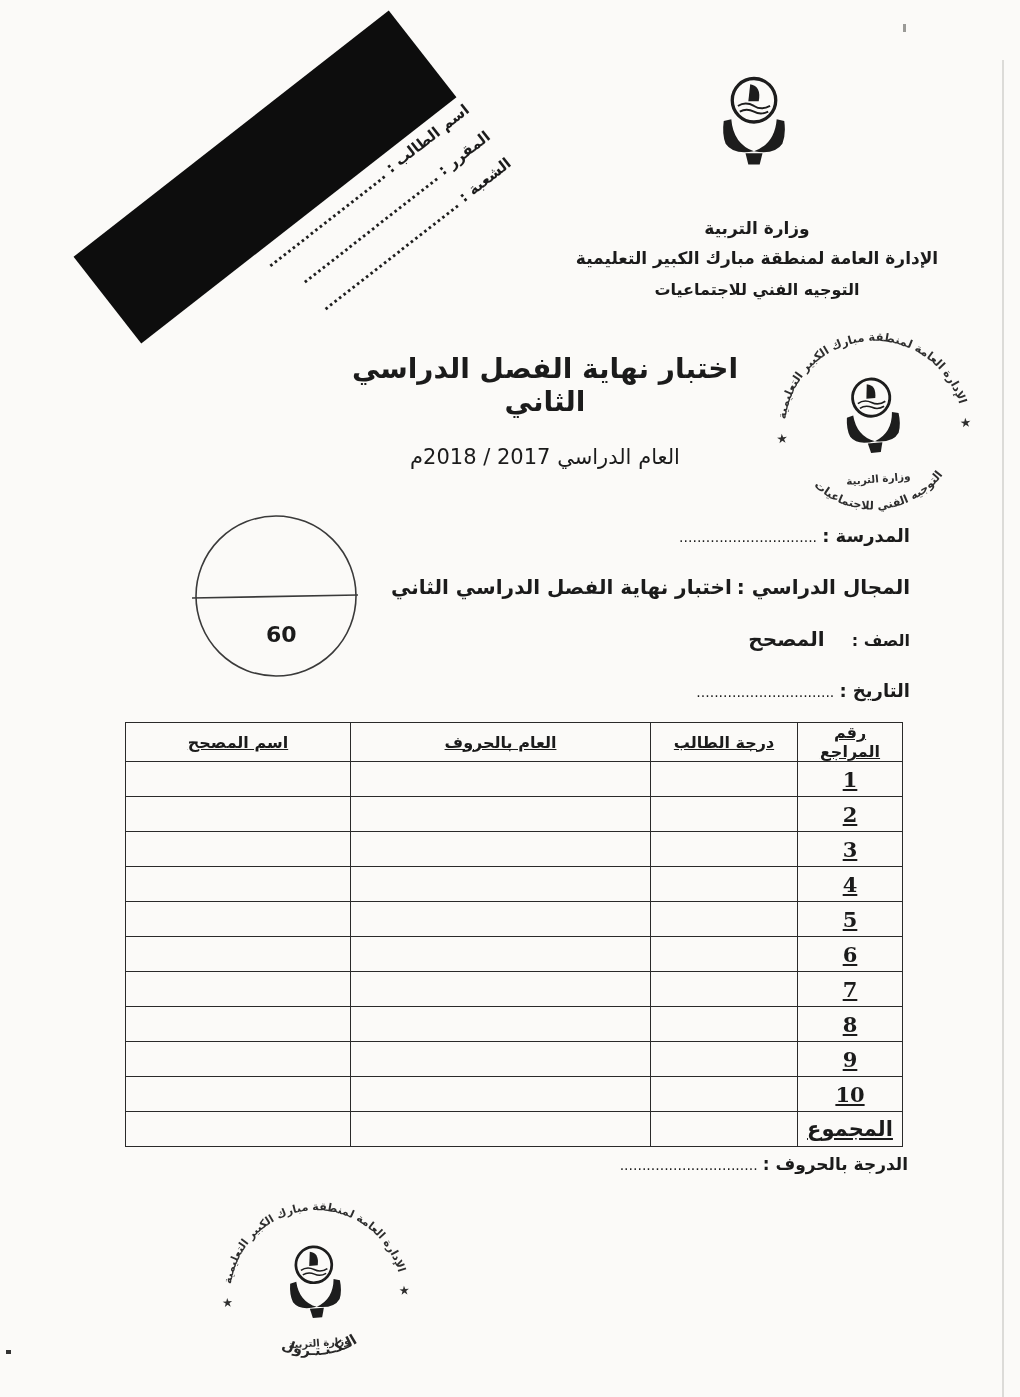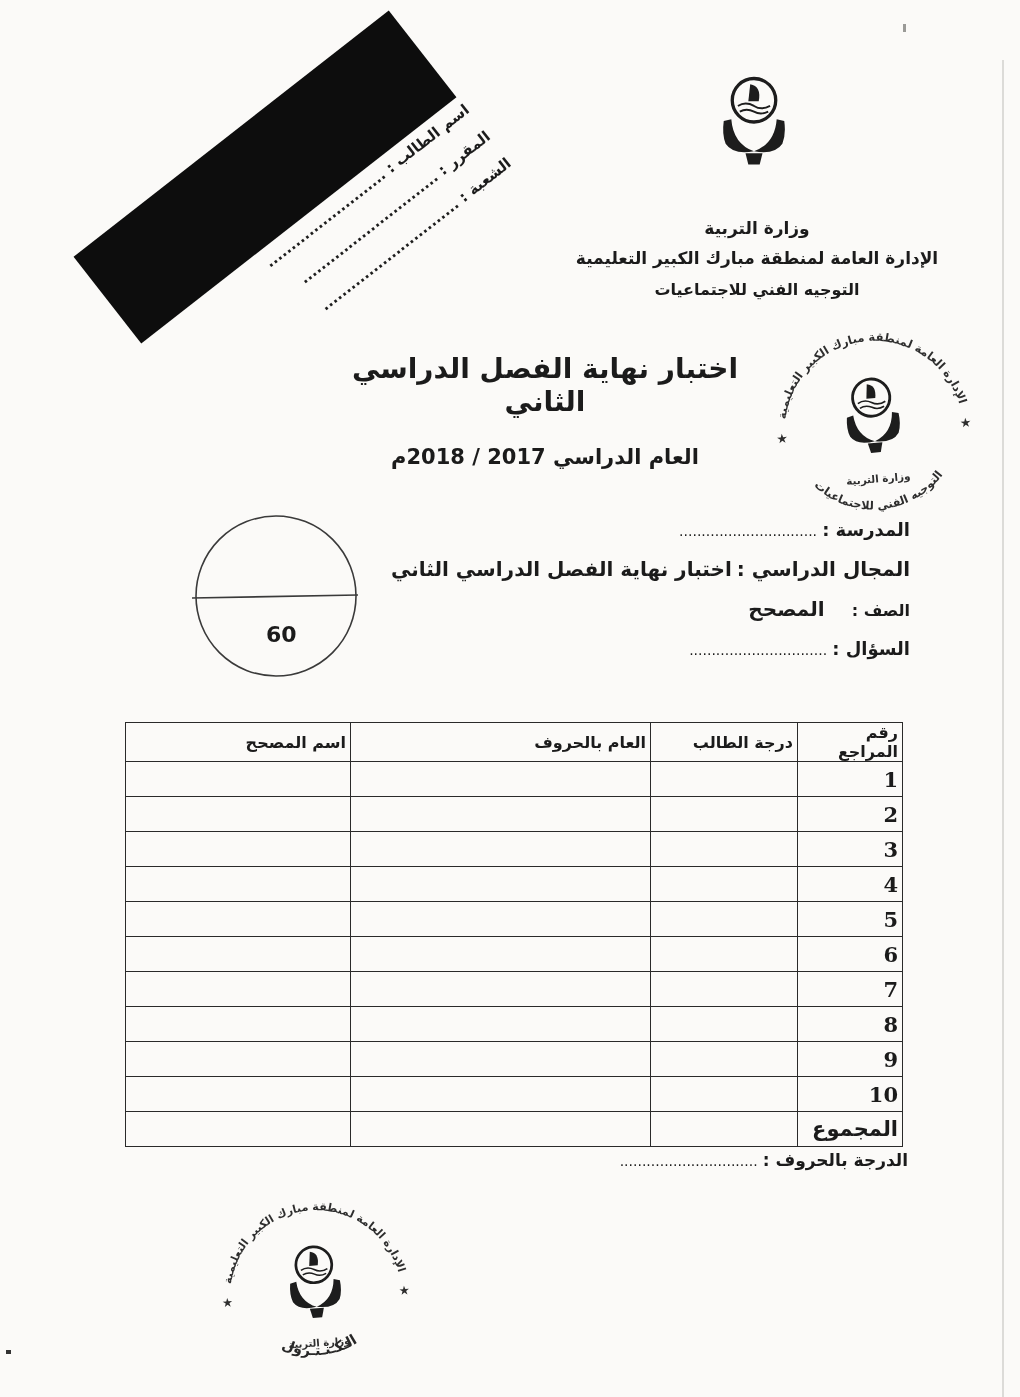--- a/index.html
+++ b/index.html
@@ -28,58 +28,58 @@
   .ministry-block .line1 { font-size:17px; line-height:30px; }
   .ministry-block .line2 { font-size:17px; line-height:31px; }
   .ministry-block .line3 { font-size:16px; line-height:31px; }
 
   .exam-title {
     position:absolute; left:320px; top:352px; width:450px;
     text-align:center; direction:rtl; font-size:28px; font-weight:bold;
   }
   .academic-year {
     position:absolute; left:345px; top:445px; width:400px;
-    text-align:center; direction:rtl; font-size:21px; font-weight:bold;
+    text-align:center; direction:rtl; font-size:21px; font-weight:normal;
   }
 
   
   .form-block {
     position:absolute; left:415px; top:518px; width:495px;
     direction:rtl; text-align:right;
   }
-  .form-line { line-height:24px; margin-bottom:14px; white-space:nowrap; }
+  .form-line { line-height:36px; margin-bottom:14px; white-space:nowrap; }
   .form-line .lbl { font-weight:bold; font-size:18px; }
   .form-line .dots { font-size:14px; letter-spacing:1px; }
   .form-line .val-strong { font-weight:bold; font-size:20px; }
 
   
   .grade-circle { position:absolute; left:188px; top:508px; }
 
   
   .score-table {
     position:absolute; left:125px; top:722px; width:765px;
     border-collapse:collapse; direction:rtl; table-layout:fixed;
   }
   .score-table th, .score-table td {
-    border:1.5px solid #2a2a2a; padding:0 4px; height:35px; text-align:right;
+    border:1.5px solid #2a2a2a; padding:0 4px; height:35px; text-align:center;text-decoration:underline;
   }
   .score-table th { font-size:16px; font-weight:bold; height:30px; }
   .col-num { width:105px; }
   .col-score { width:147px; }
   .col-letters { width:300px; }
   .col-corrector { width:225px; }
   .num-cell { font-family:"DejaVu Serif", serif; font-size:21px; font-weight:bold; }
   .total-cell { font-size:21px; font-weight:bold; }
 
   
   .footer-block {
     position:absolute; left:480px; top:1148px; width:428px;
     direction:rtl; text-align:right;
   }
-  .footer-line { line-height:24px; margin-bottom:16px; white-space:nowrap; }
+  .footer-line { line-height:32px; margin-bottom:16px; white-space:nowrap; }
   .footer-line .lbl { font-weight:bold; font-size:17px; }
   .footer-line .dots { font-size:14px; letter-spacing:1px; }
 
   
   .stamp { position:absolute; }
   .stamp-right { left:770px; top:326px; transform:rotate(-5deg); }
   .stamp-bottom { left:216px; top:1196px; transform:rotate(-4deg); }
   .stamp-text { font-size:11.5px; font-weight:bold; fill:#2e2e2e; font-family:"DejaVu Sans", sans-serif; }
   .stamp-text-lg { font-size:15px; font-weight:bold; fill:#272727; font-family:"DejaVu Sans", sans-serif; }
   .stamp-star { font-size:13px; fill:#2e2e2e; }
@@ -157,21 +157,21 @@
     </div>
     <div class="form-line">
       <span class="lbl" style="font-size:20px">المجال الدراسي :</span>
       <span class="val-strong">اختبار نهاية الفصل الدراسي الثاني</span>
     </div>
     <div class="form-line">
       <span class="lbl" style="font-size:16px">الصف :</span>
       <span class="val-strong" style="margin-right:22px">المصحح</span>
     </div>
     <div class="form-line">
-      <span class="lbl">السؤال :</span>
+      <span class="lbl">التاريخ :</span>
       <span class="dots">...............................</span>
     </div>
   </div>
 
   <table class="score-table" dir="rtl">
     <thead>
       <tr>
         <th class="col-num">رقم المراجع</th>
         <th class="col-score">درجة الطالب</th>
         <th class="col-letters">العام بالحروف</th>

